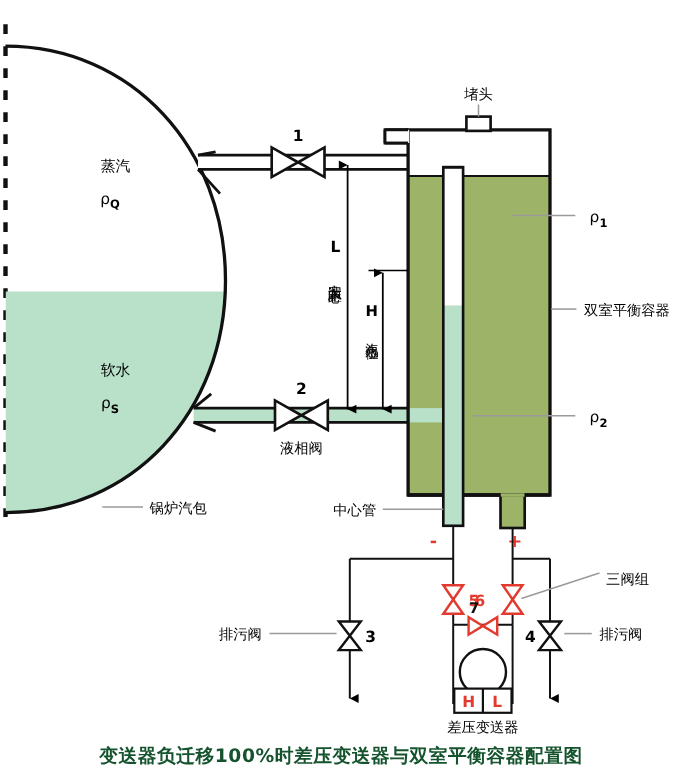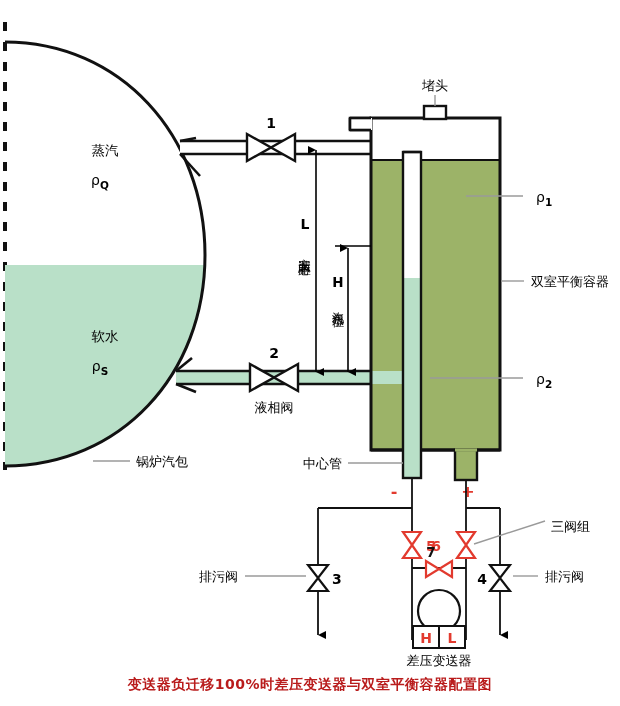--- a/index.html
+++ b/index.html
@@ -1,20 +1,20 @@
 <!DOCTYPE html>
 <html><head>
 <meta charset="utf-8">
 <style>
   html,body{margin:0;padding:0;background:#ffffff;}
   body{width:620px;height:706px;position:relative;overflow:hidden;
        font-family:"DejaVu Sans","Liberation Sans",sans-serif;color:#111;}
   #diagram{position:absolute;left:0;top:0;width:620px;height:706px;}
   .cap{position:absolute;left:0;top:676px;width:620px;text-align:center;
-       font-size:14px;font-weight:bold;letter-spacing:.5px;color:#b91c1c;}
+       font-size:17px;font-weight:bold;letter-spacing:.5px;color:#14532d;}
   svg text{font-family:"DejaVu Sans","Liberation Sans",sans-serif;}
 </style>
 </head>
 <body>
 
 <svg id="diagram" viewBox="0 0 620 706">
 
   <defs>
     <marker id="arrDown" markerWidth="10" markerHeight="10" refX="5" refY="9" orient="auto" markerUnits="userSpaceOnUse">
       <path d="M1,1 L9,1 L5,9 Z" fill="#000"></path>

